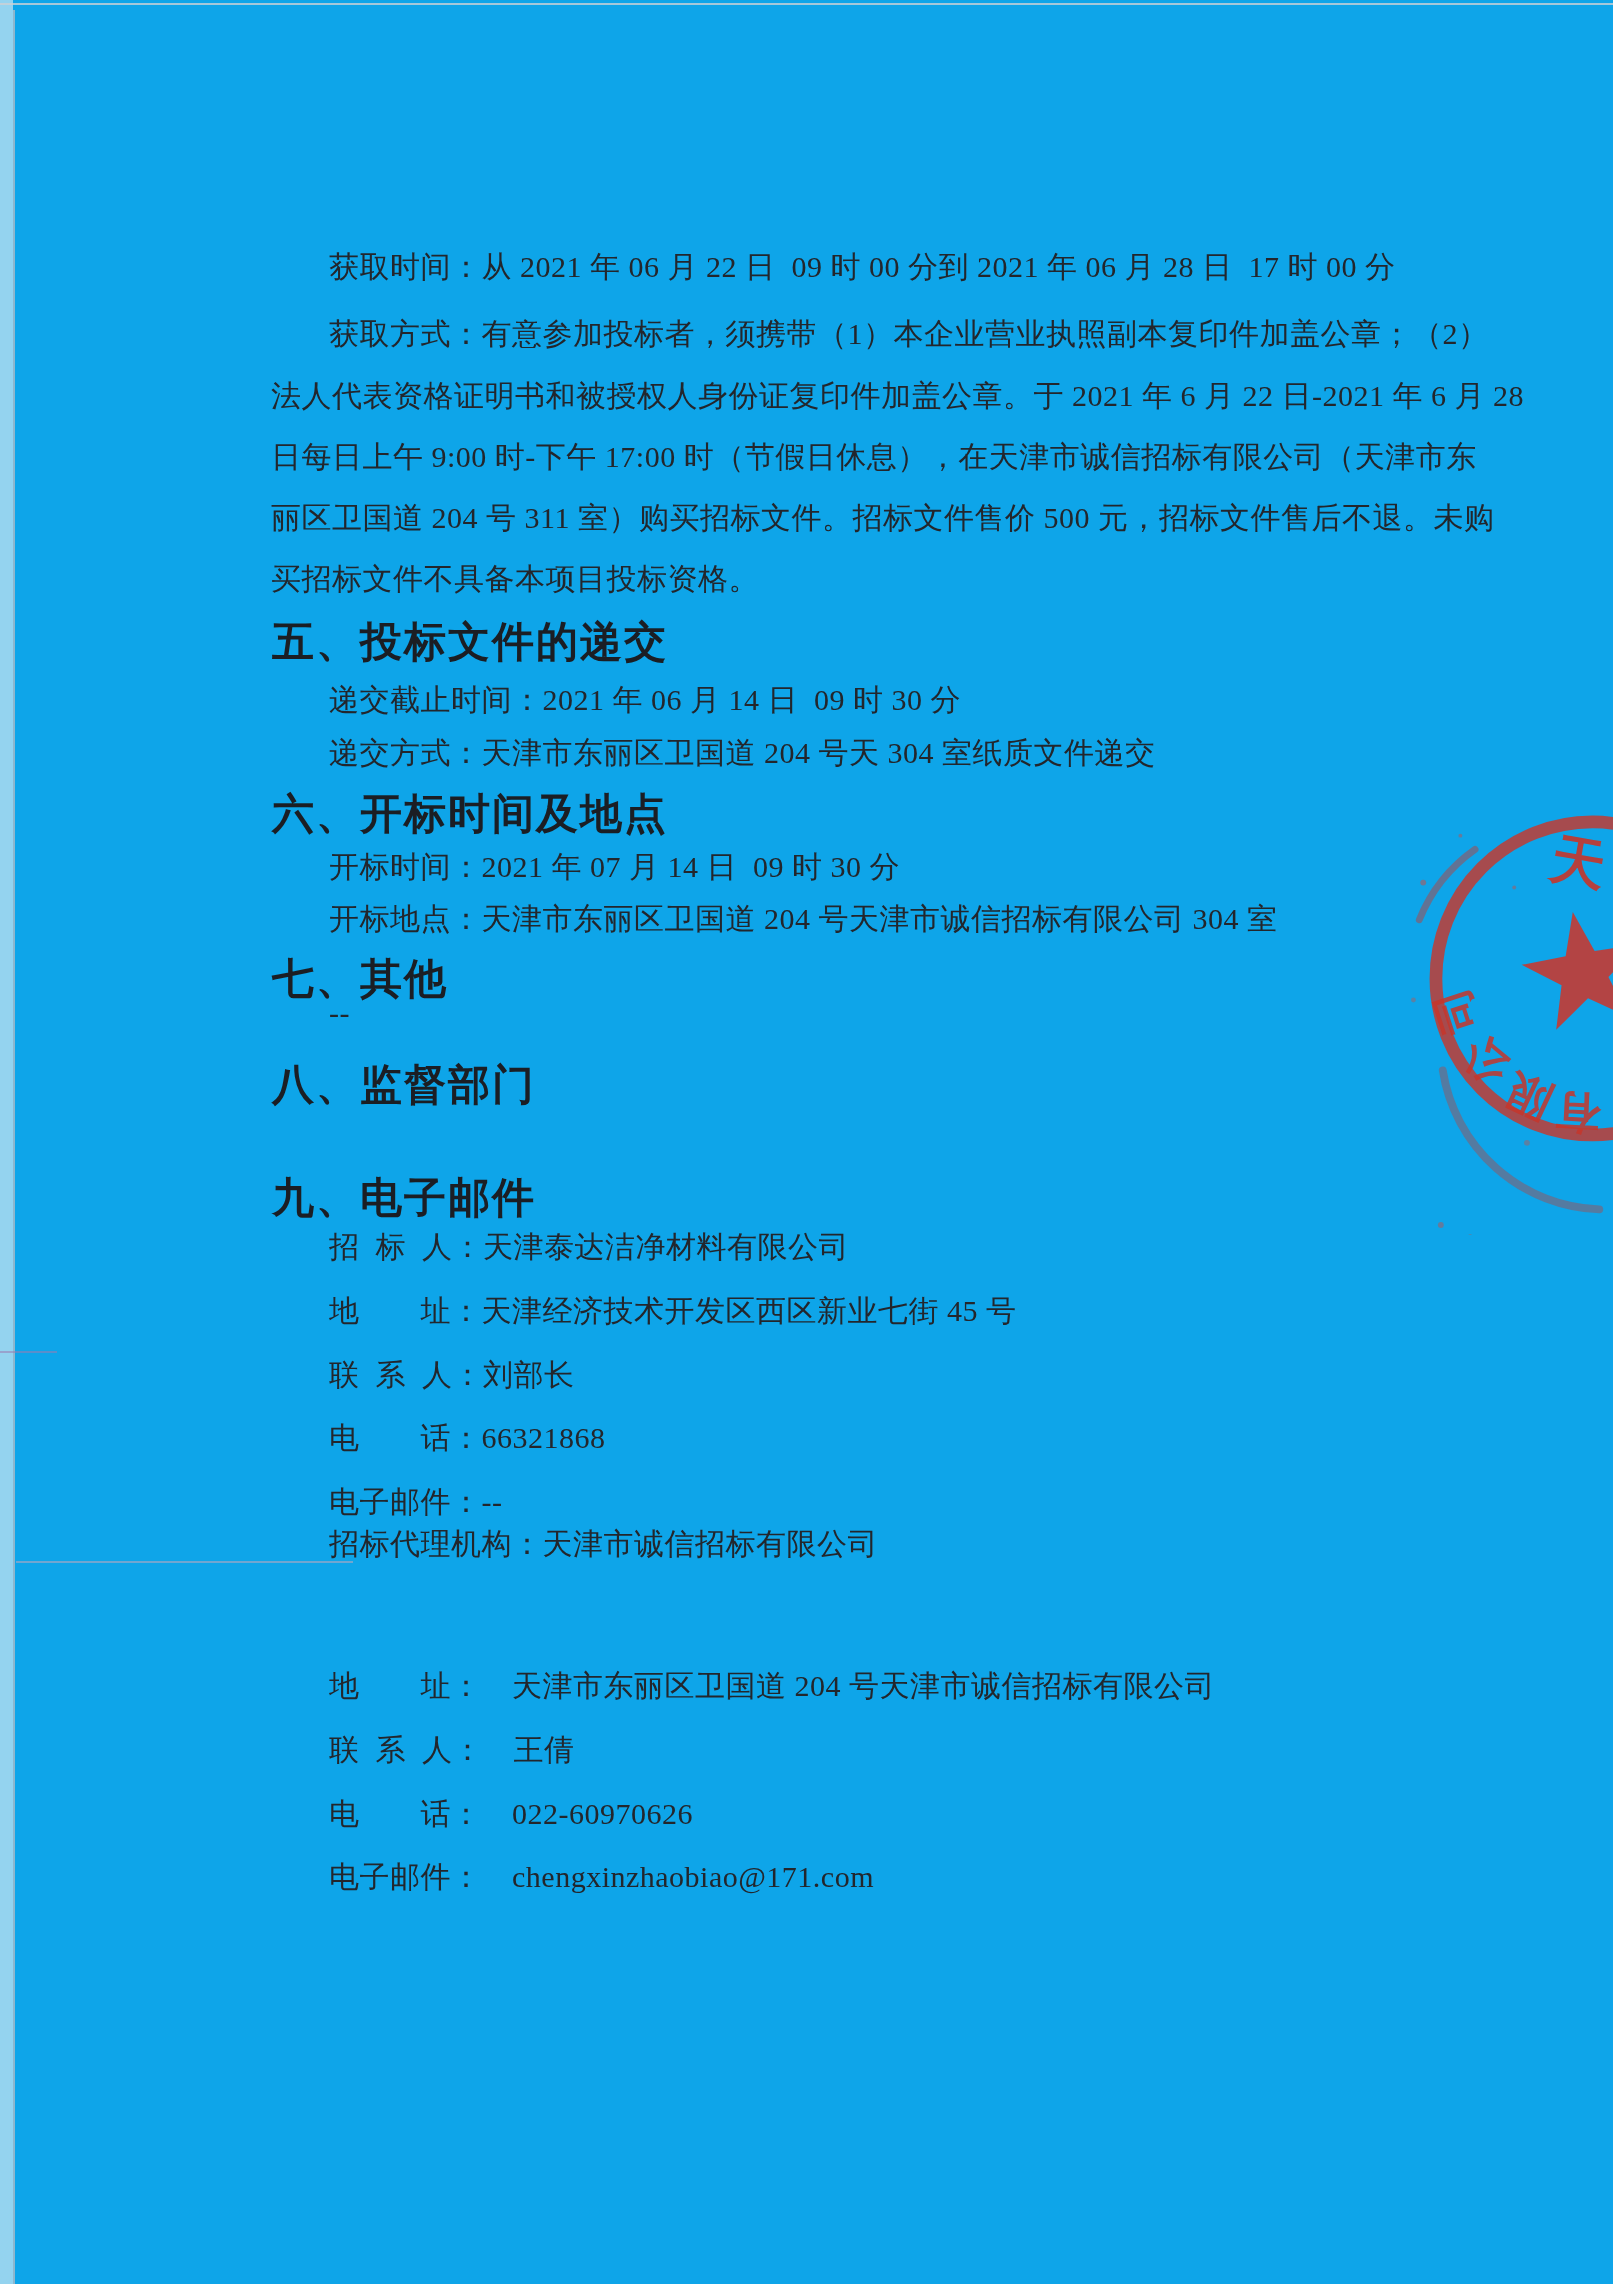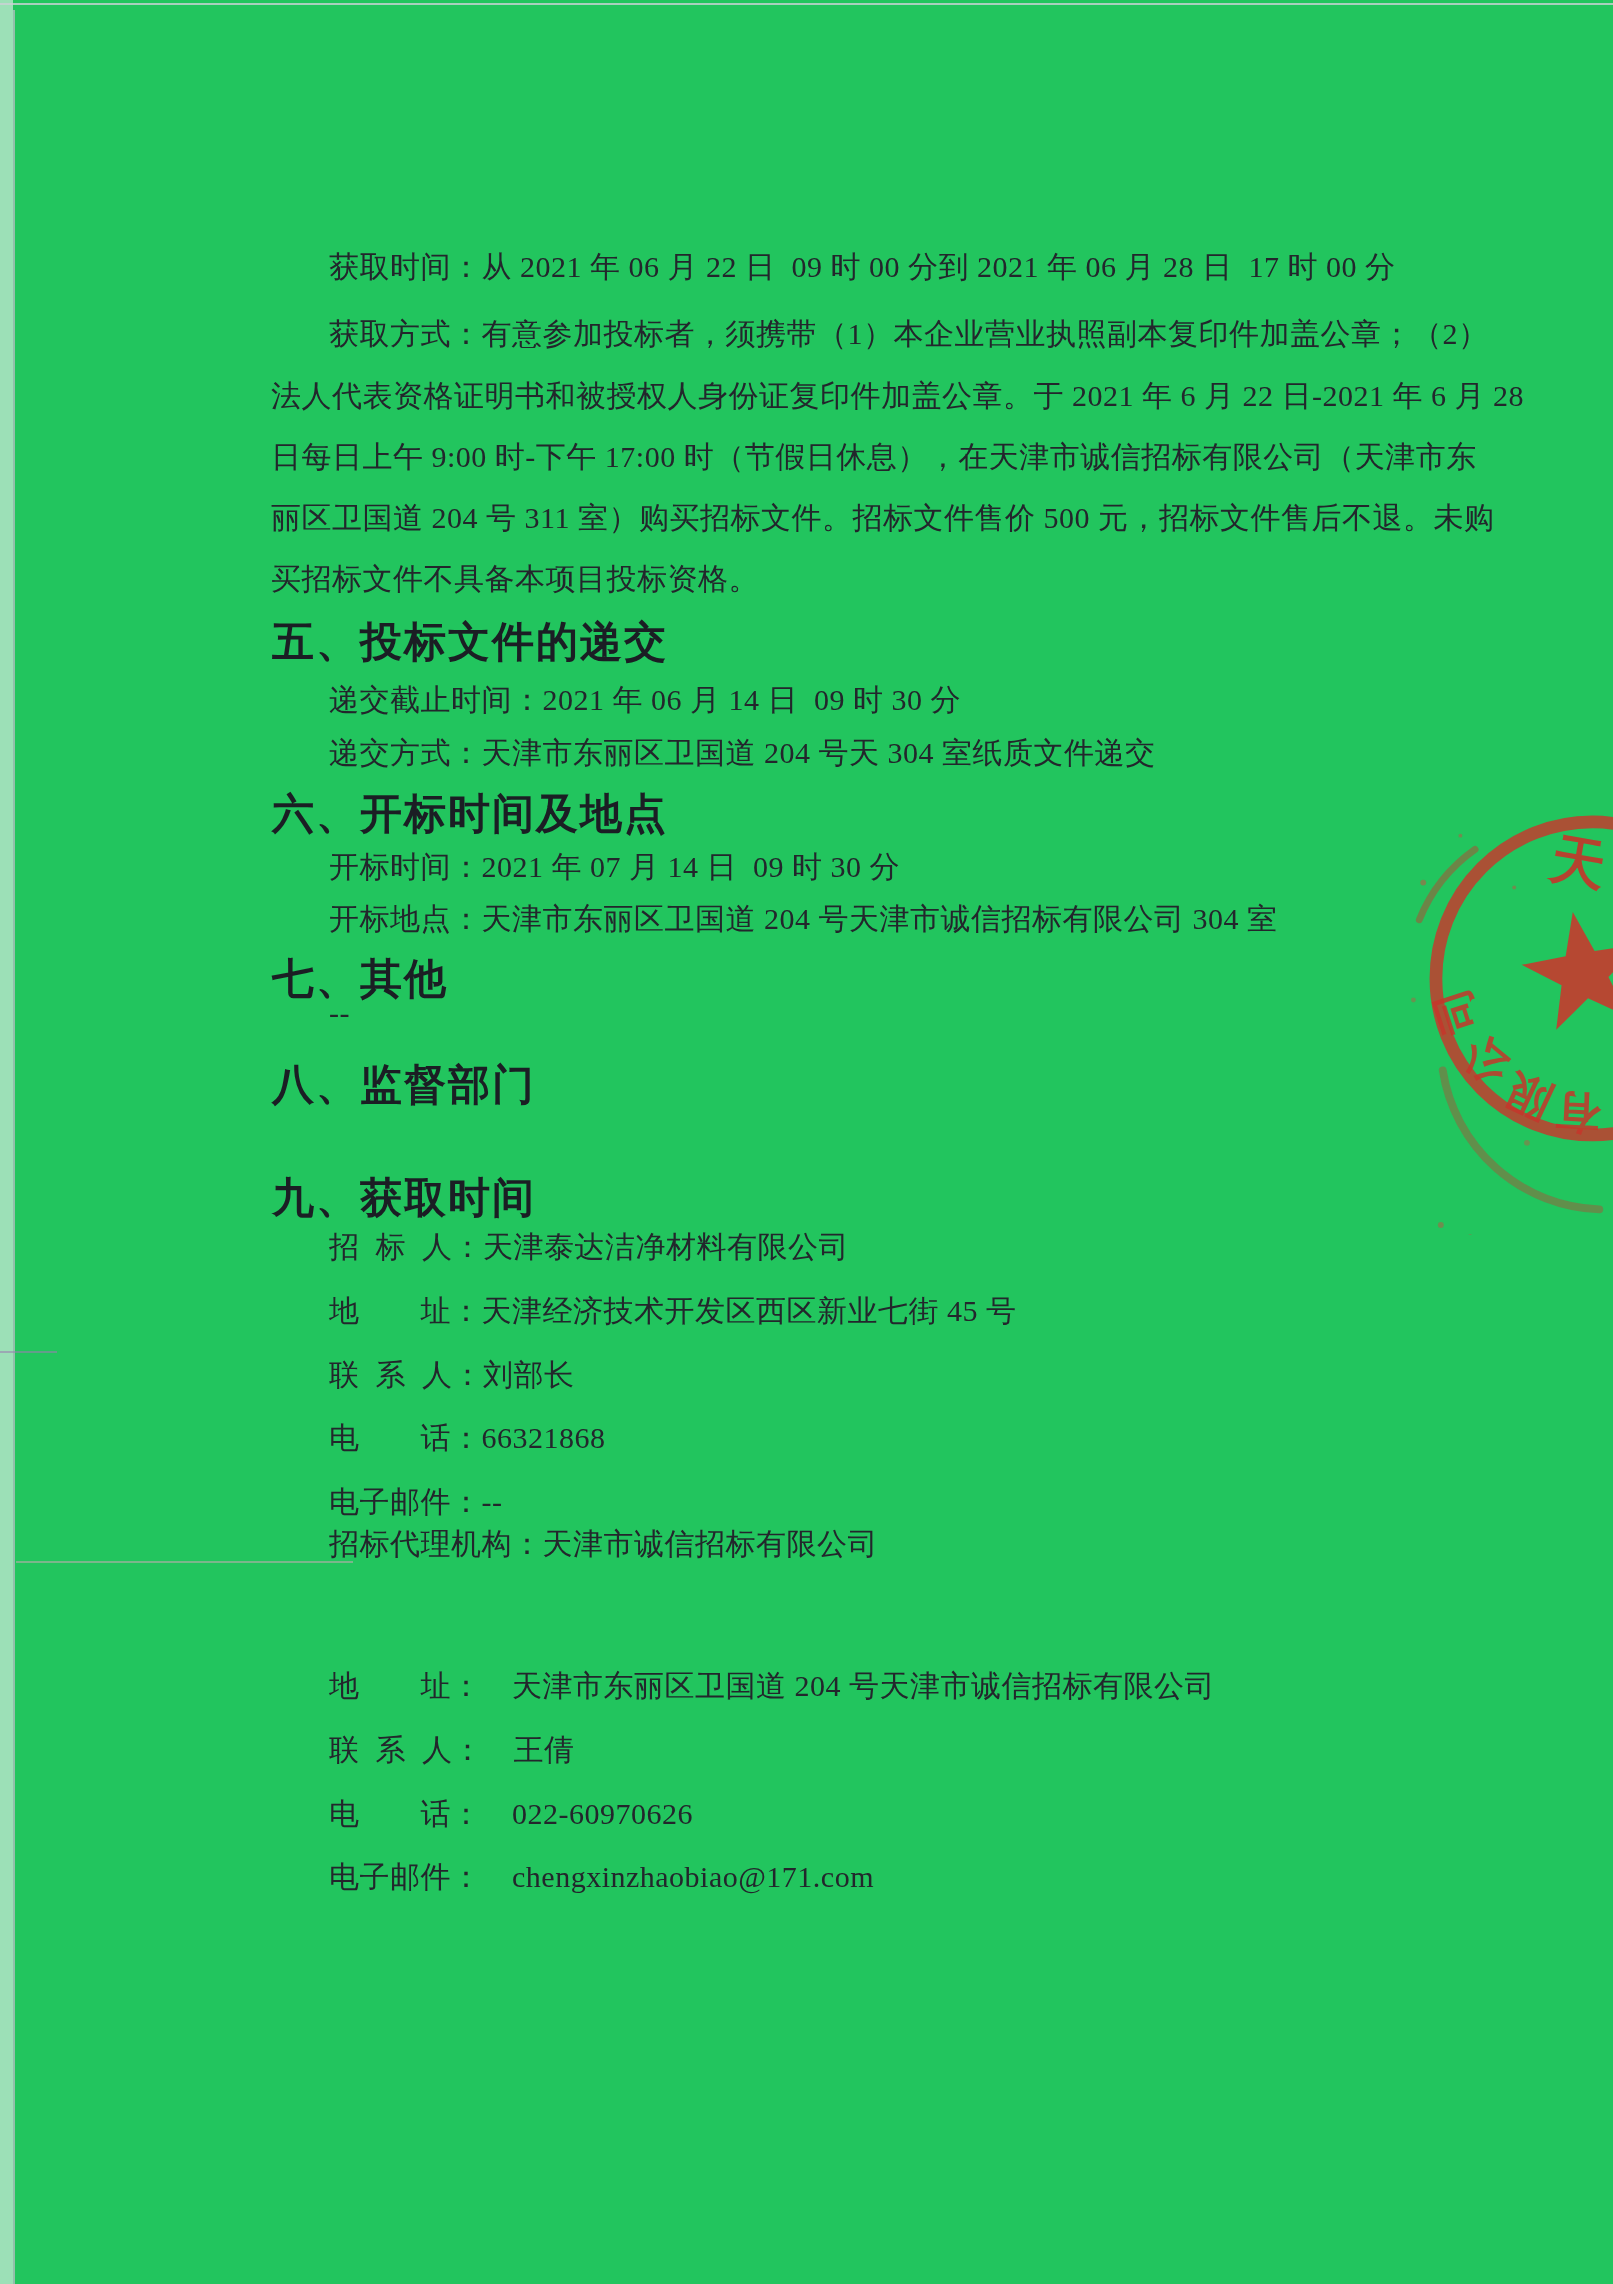--- a/index.html
+++ b/index.html
@@ -1,19 +1,19 @@
 <!DOCTYPE html>
 <html><head>
 <meta charset="utf-8">
 <style>
   html,body{margin:0;padding:0;background:#e8eaec;}
   .doc{
     position:relative;
     width:1613px;height:2285px;
-    background:#22c55e;
+    background:#0ea5e9;
     overflow:hidden;
     font-family:"Liberation Serif","DejaVu Serif",serif;
     color:#23262c;
   }
   
   .edge-top{position:absolute;top:2.9px;left:0;width:1613px;height:2px;background:#ccd1d5;opacity:.8;}
   .edge-left{position:absolute;top:9.8px;left:12.7px;width:2px;height:2275px;background:#b8bec4;opacity:.75;}
   .edge-left-shade{position:absolute;top:0;left:0;width:12.7px;height:2285px;background:#eef1f4;opacity:.6;}
   .artifact{position:absolute;height:2px;}
   .a1{top:1351px;left:0;width:57px;background:#9a7bb0;opacity:.55;}
@@ -65,21 +65,21 @@
 
   <div class="hd" style="top:786px;left:272px">六、开标时间及地点</div>
   <div class="ln" style="top:847px;left:329px">开标时间：2021 年 07 月 14 日  09 时 30 分</div>
   <div class="ln" style="top:899px;left:329px">开标地点：天津市东丽区卫国道 204 号天津市诚信招标有限公司 304 室</div>
 
   <div class="hd" style="top:951px;left:272px">七、其他</div>
   <div class="ln" style="top:996px;left:329px">--</div>
 
   <div class="hd" style="top:1057px;left:272px">八、监督部门</div>
 
-  <div class="hd" style="top:1170px;left:272px">九、获取时间</div>
+  <div class="hd" style="top:1170px;left:272px">九、电子邮件</div>
 
   <div class="ln" style="top:1227px;left:329px">招  标  人：天津泰达洁净材料有限公司</div>
   <div class="ln" style="top:1291px;left:329px">地　　址：天津经济技术开发区西区新业七街 45 号</div>
   <div class="ln" style="top:1355px;left:329px">联  系  人：刘部长</div>
   <div class="ln" style="top:1418px;left:329px">电　　话：66321868</div>
   <div class="ln" style="top:1482px;left:329px">电子邮件：--</div>
 
   <div class="ln" style="top:1524px;left:329px">招标代理机构：天津市诚信招标有限公司</div>
   <div class="ln" style="top:1666px;left:329px">地　　址：　天津市东丽区卫国道 204 号天津市诚信招标有限公司</div>
   <div class="ln" style="top:1730px;left:329px">联  系  人：　王倩</div>

